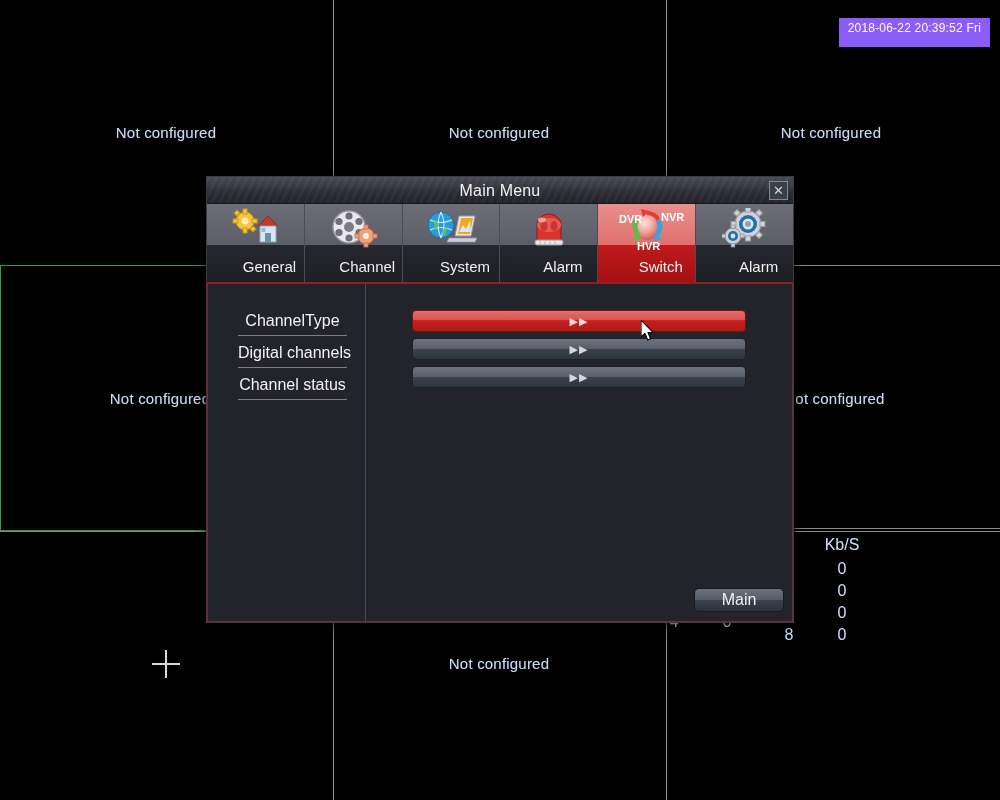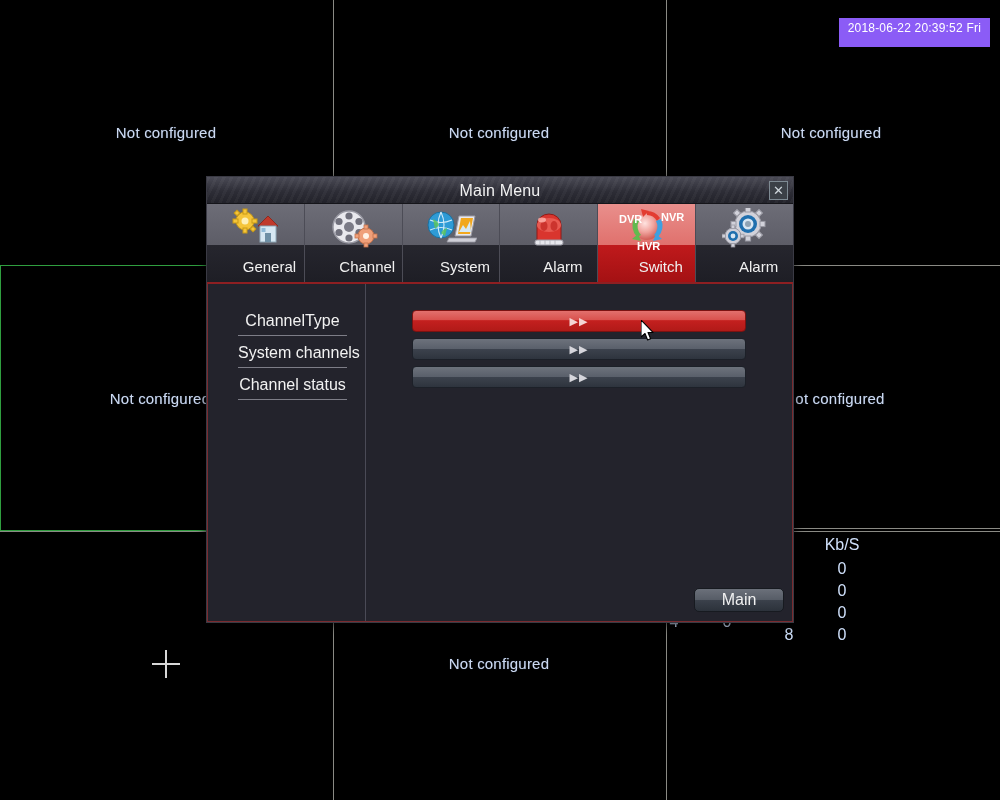--- a/index.html
+++ b/index.html
@@ -324,21 +324,21 @@
           </svg>
         </div>
         <div class="lbl">Alarm</div>
       </div>
 
     </div>
 
     <div class="body">
       <div class="leftcol">
         <div class="menu-item">ChannelType</div>
-        <div class="menu-item">System channels</div>
+        <div class="menu-item">Digital channels</div>
         <div class="menu-item">Channel status</div>
       </div>
 
       <div class="rightcol">
         <div class="barbtn active">
           <span class="chev">▶▶</span>
         </div>
         <div class="barbtn">
           <span class="chev">▶▶</span>
         </div>

